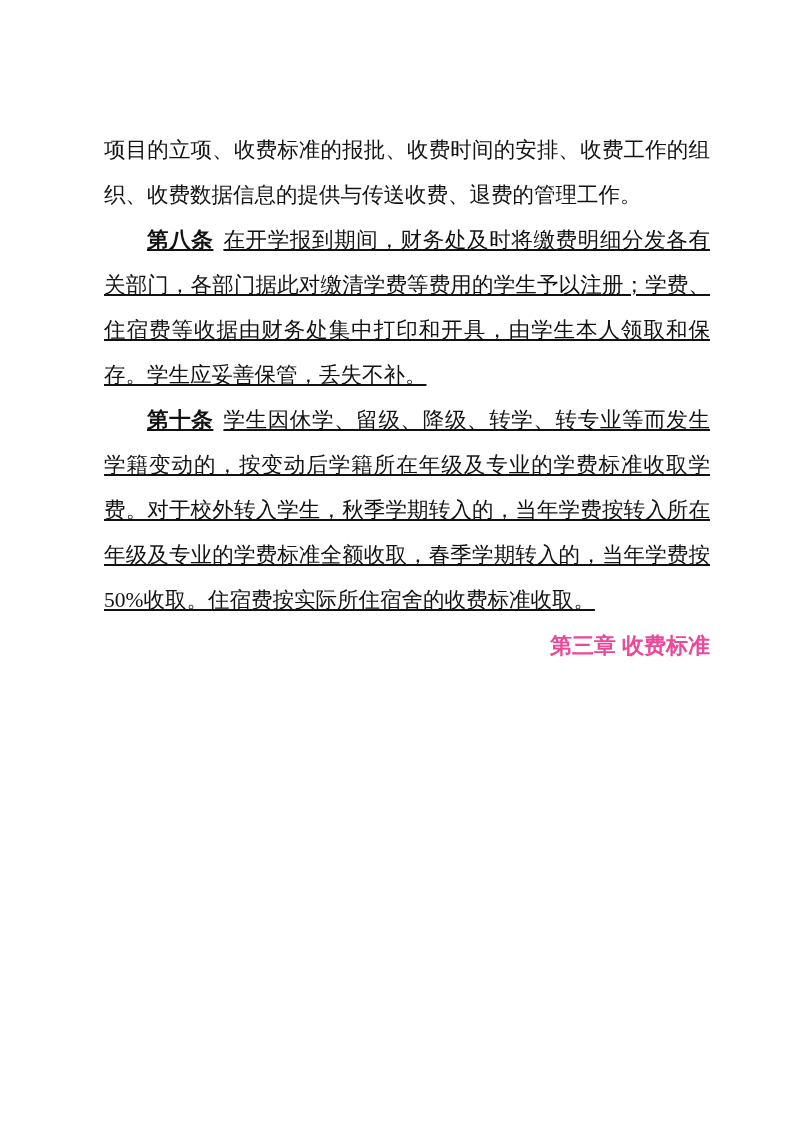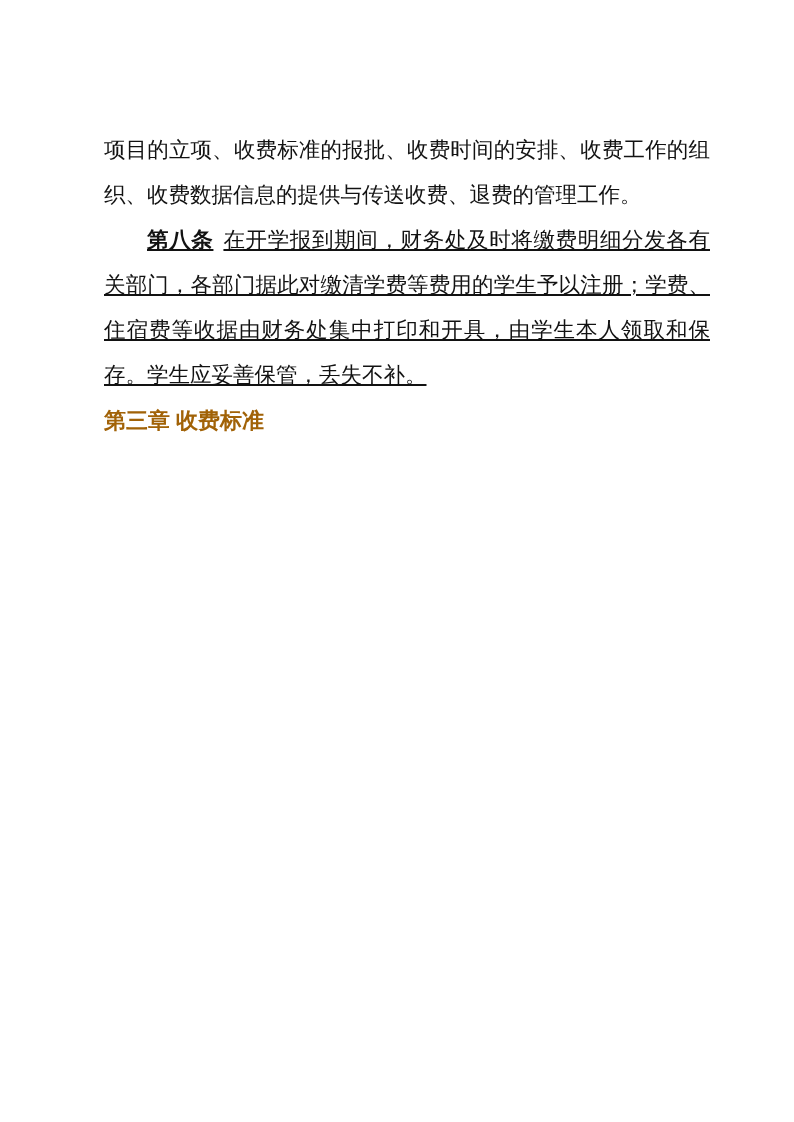--- a/index.html
+++ b/index.html
@@ -30,32 +30,33 @@
   }
   .article-label {
     font-weight: bold;
     margin-right: 10px;
   }
   .chapter-heading {
     margin: 0;
     font-size: 22px;
     line-height: 45px;
     font-weight: bold;
-    text-align: left;
+    text-align: right;
     font-family: "Liberation Sans", "DejaVu Sans", sans-serif;
-    color: #a16207;
+    color: #ec4899;
   }
 </style>
 </head>
 <body>
 
 <div class="page">
 
   <p class="para"><span>项目的立项、收费标准的报批、收费时间的安排、收费工作的组织、收费数据信息的提供与传送收费、退费的管理工作。</span></p>
 
   <p class="para indent"><span class="article-label">第八条</span><span>在开学报到期间，财务处及时将缴费明细分发各有关部门，各部门据此对缴清学费等费用的学生予以注册；学费、住宿费等收据由财务处集中打印和开具，由学生本人领取和保存。学生应妥善保管，丢失不补。</span></p>
 
 
+  <p class="para indent"><span class="article-label">第十条</span><span>学生因休学、留级、降级、转学、转专业等而发生学籍变动的，按变动后学籍所在年级及专业的学费标准收取学费。对于校外转入学生，秋季学期转入的，当年学费按转入所在年级及专业的学费标准全额收取，春季学期转入的，当年学费按 50%收取。住宿费按实际所住宿舍的收费标准收取。</span></p>
 
   <h2 class="chapter-heading">第三章 收费标准</h2>
 
 
 </div>
 
 </body></html>

